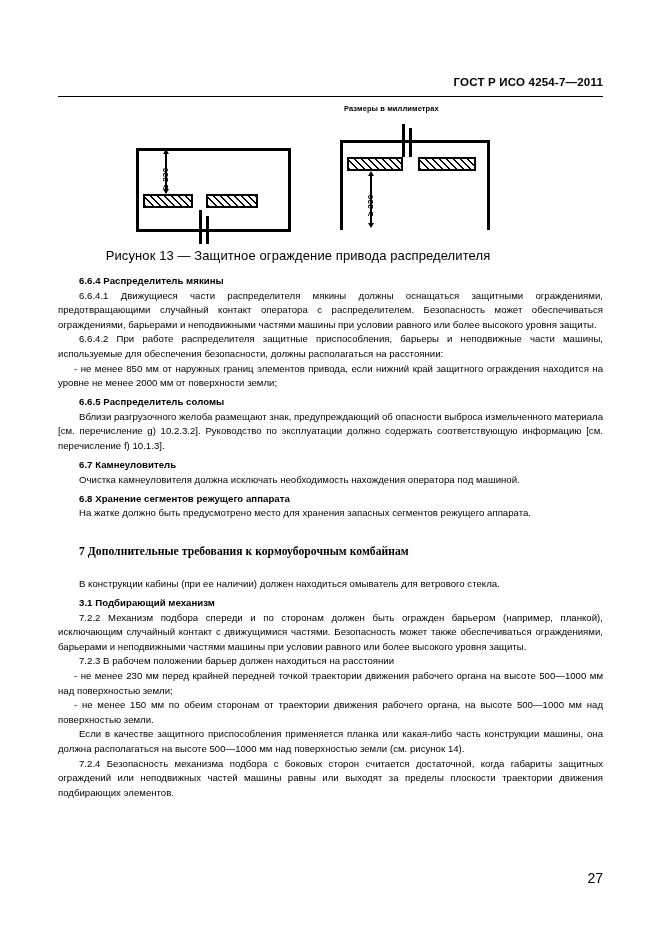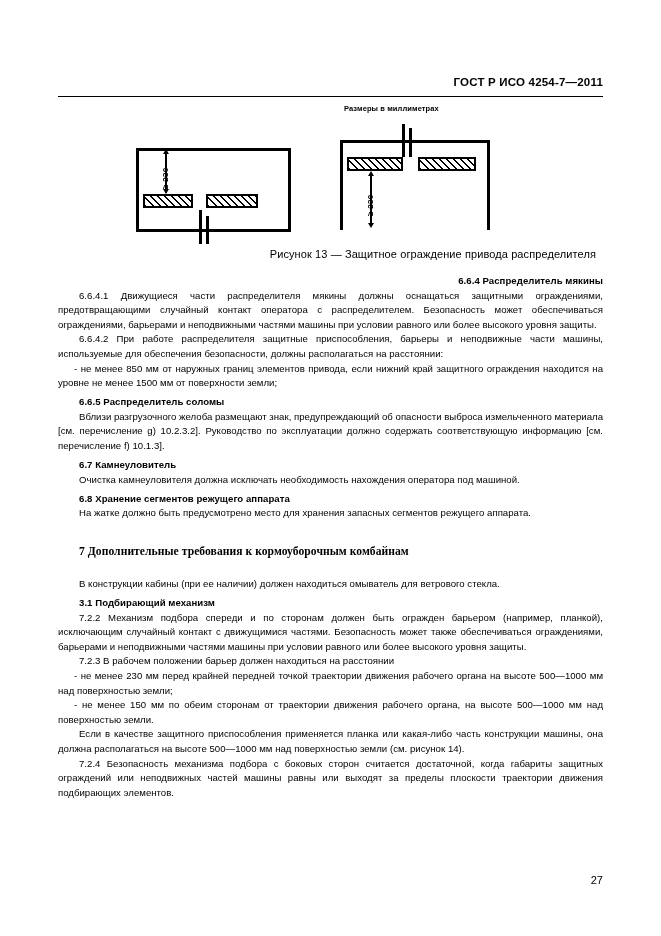--- a/index.html
+++ b/index.html
@@ -100,22 +100,22 @@
     transform: rotate(-90deg);
     transform-origin: left top;
     letter-spacing: 0.3px;
   }
 
   .caption {
     position: absolute;
     top: 232px;
     left: 0;
     width: 596px;
-    text-align: right;
-    font-size: 11px;
+    text-align: center;
+    font-size: 13px;
     letter-spacing: 0.1px;
   }
 
   
   .content {
     position: absolute;
     top: 258px;
     left: 58px;
     width: 545px;
   }
@@ -144,27 +144,27 @@
   .para {
     font-size: 9.6px;
     line-height: 14.6px;
     text-align: justify;
     text-indent: 21px;
     letter-spacing: 0.02px;
   }
   .para-dash {
     text-indent: 16px;
   }
-  .tight { margin-top: 0; text-align: right; }
+  .tight { margin-top: 0; }
 
   .pagenum {
     position: absolute;
     bottom: 66px;
     right: 58px;
-    font-size: 11px;
+    font-size: 14px;
     text-align: right;
   }
 </style>
 </head>
 <body>
 
 <div class="page">
 
   <div class="header">ГОСТ Р ИСО 4254-7—2011</div>
   <div class="header-rule"></div>
@@ -211,21 +211,21 @@
     </div>
   </div>
 
   <div class="caption">Рисунок 13 — Защитное ограждение привода распределителя</div>
 
   <div class="content">
 
     <h3 class="h-sub tight">6.6.4  Распределитель мякины</h3>
     <p class="para">6.6.4.1  Движущиеся части распределителя мякины должны оснащаться защитными ограждениями, предотвращающими случайный контакт оператора с распределителем. Безопасность может обеспечиваться ограждениями, барьерами и неподвижными частями машины при условии равного или более высокого уровня защиты.</p>
     <p class="para">6.6.4.2  При работе распределителя защитные приспособления, барьеры и неподвижные части машины, используемые для обеспечения безопасности, должны располагаться на расстоянии:</p>
-    <p class="para para-dash">- не менее 850 мм от наружных границ элементов привода, если нижний край защитного ограждения находится на уровне не менее 1500 мм от поверхности земли;</p>
+    <p class="para para-dash">- не менее 850 мм от наружных границ элементов привода, если нижний край защитного ограждения находится на уровне не менее 2000 мм от поверхности земли;</p>
 
     <h3 class="h-sub">6.6.5  Распределитель соломы</h3>
     <p class="para">Вблизи разгрузочного желоба размещают знак, предупреждающий об опасности выброса измельченного материала [см. перечисление g) 10.2.3.2]. Руководство по эксплуатации должно содержать соответствующую информацию [см. перечисление f) 10.1.3].</p>
 
     <h3 class="h-sub">6.7  Камнеуловитель</h3>
     <p class="para">Очистка камнеуловителя должна исключать необходимость нахождения оператора под машиной.</p>
 
     <h3 class="h-sub">6.8  Хранение сегментов режущего аппарата</h3>
     <p class="para">На жатке должно быть предусмотрено место для хранения запасных сегментов режущего аппарата.</p>
 

